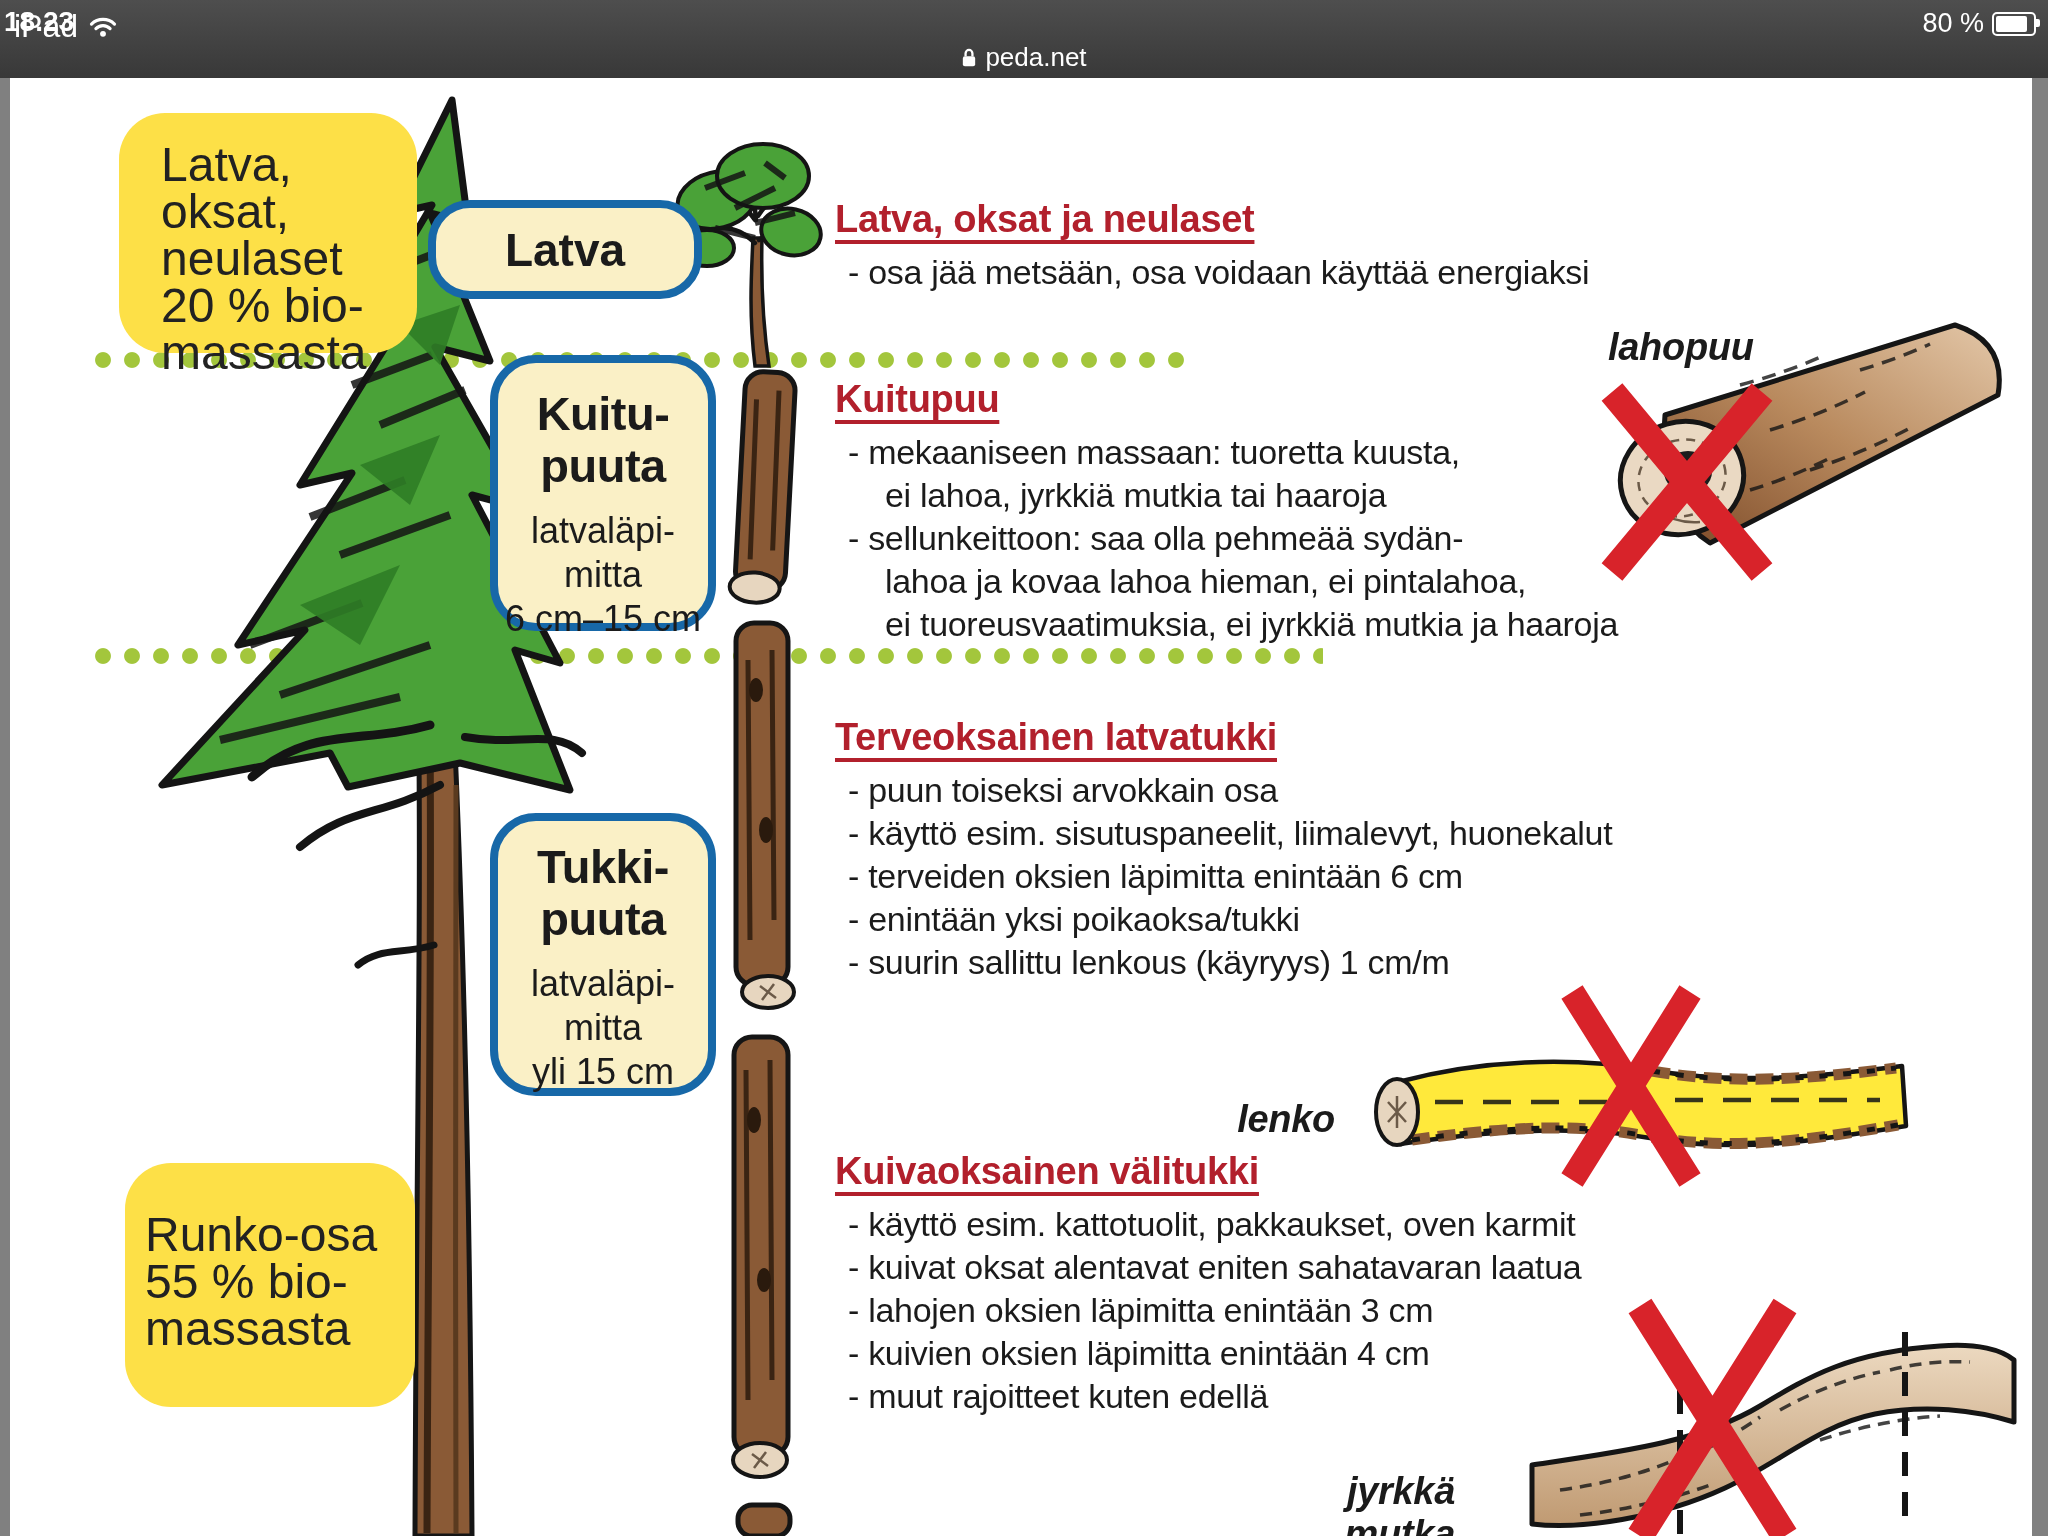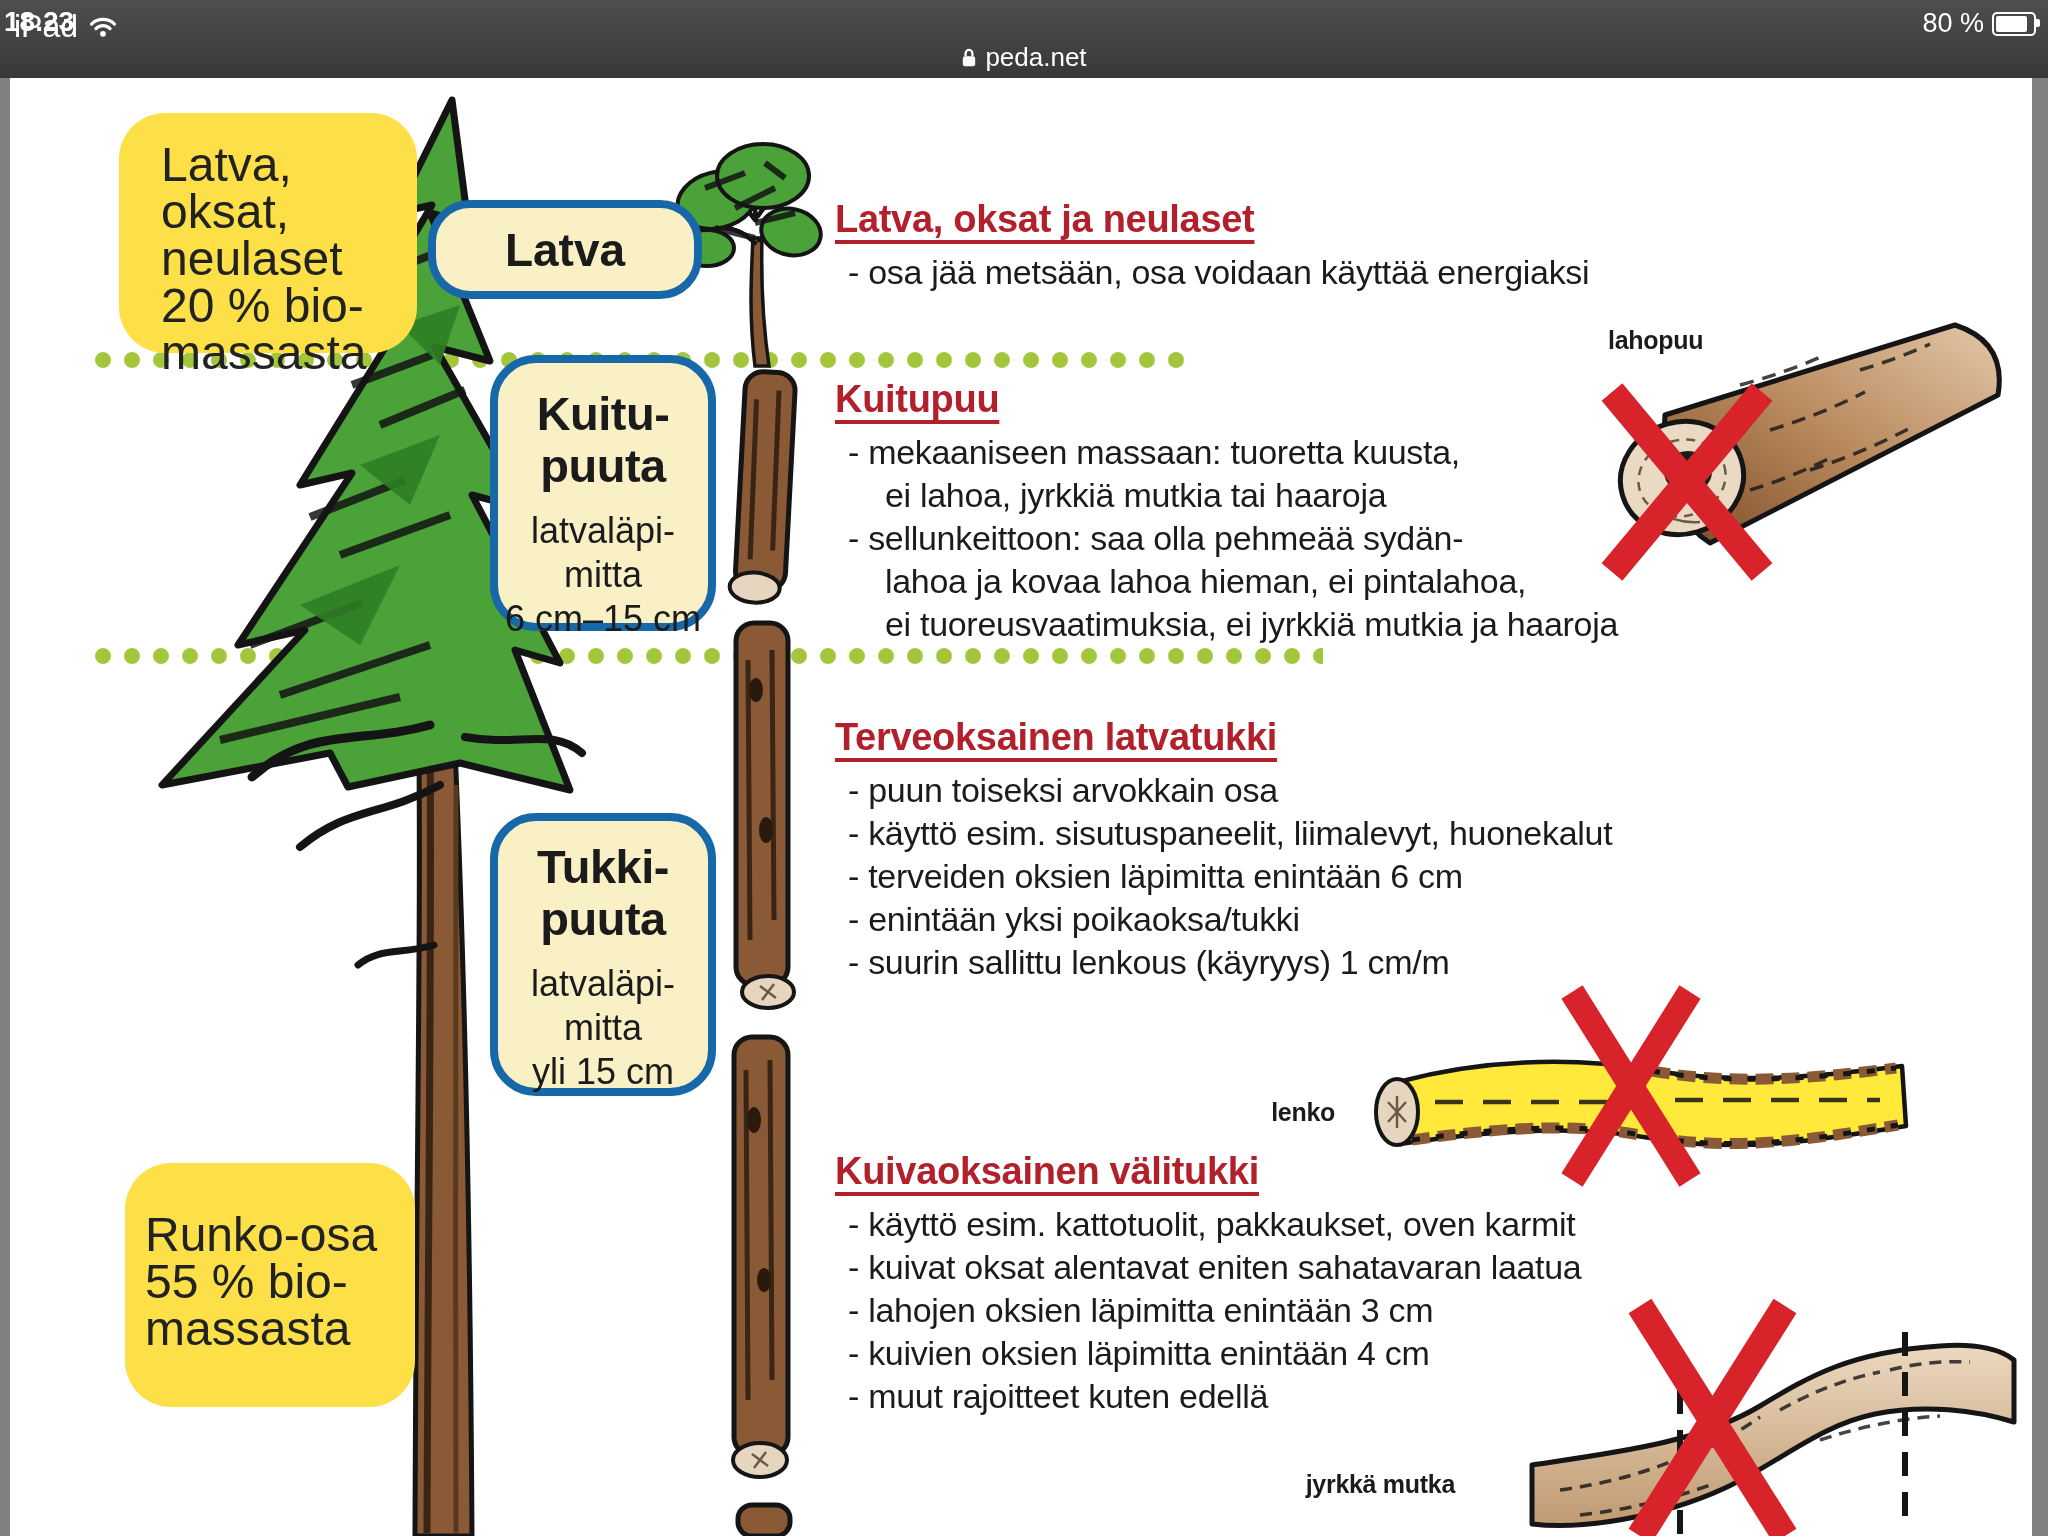--- a/index.html
+++ b/index.html
@@ -50,21 +50,21 @@
   
   .section{position:absolute;z-index:6;white-space:nowrap;}
   .section .heading{
     font-size:38px;font-weight:700;color:#b2202c;letter-spacing:-0.3px;
     text-decoration:underline;text-decoration-thickness:3.5px;text-underline-offset:8px;
     margin-bottom:10px;
   }
   .section .bl{font-size:34px;line-height:43px;letter-spacing:-0.3px;padding-left:13px;}
   .section .bl.cont{padding-left:50px;}
   
-  .flabel{position:absolute;z-index:7;font-size:25px;font-weight:700;letter-spacing:-0.3px;}
+  .flabel{position:absolute;z-index:7;font-size:38px;font-weight:700;font-style:italic;letter-spacing:-0.3px;}
   svg{display:block;}
 </style>
 </head>
 <body>
 
 <div class="statusbar">
   <div class="sb-left">
     <span>iPad</span>
     <span>
       <svg width="30" height="22" viewBox="0 0 24 18">

